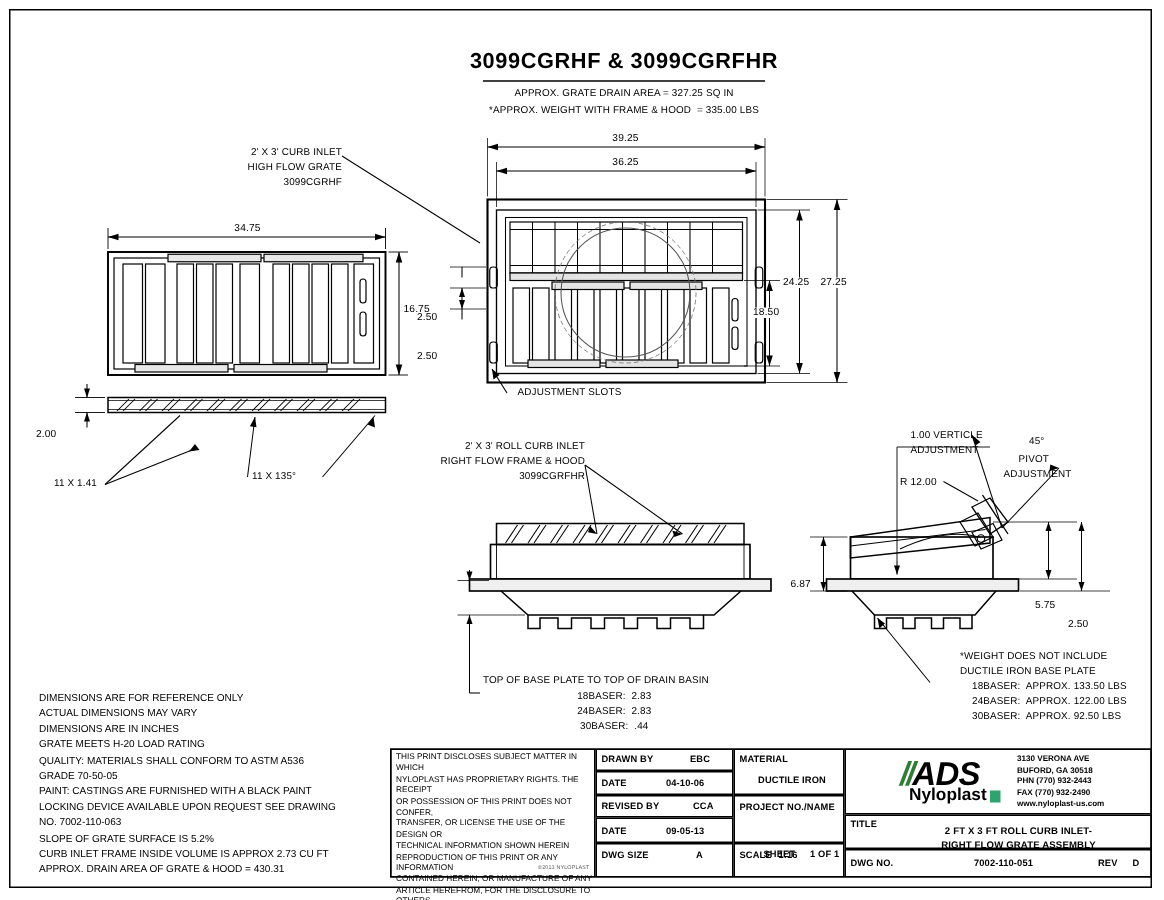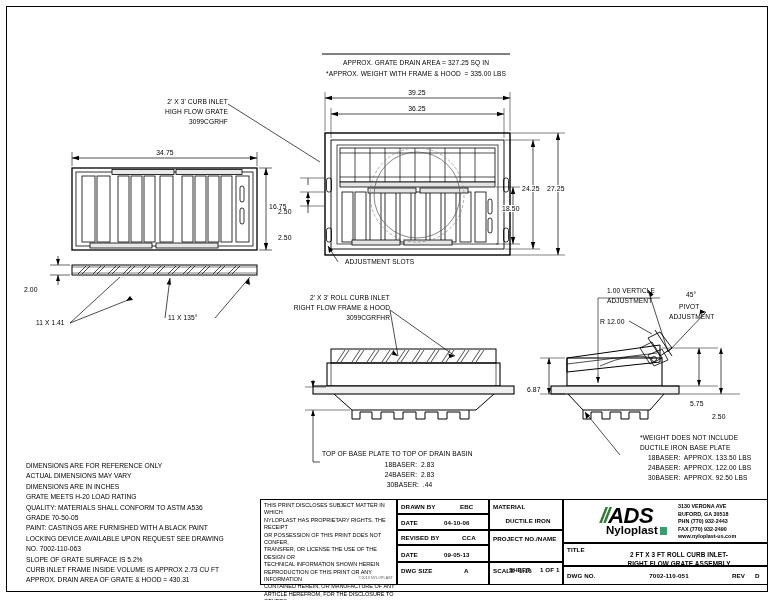--- a/index.html
+++ b/index.html
@@ -303,20 +303,21 @@
       <line x1="721" y1="348" x2="721" y2="394" stroke-width="0.7"></line>
       <path d="M721,348 l-2,6 l4,0 z" fill="#000" stroke="none"></path>
       <path d="M721,394 l-2,-6 l4,0 z" fill="#000" stroke="none"></path>
 
       <line x1="620" y1="455" x2="585" y2="412" stroke-width="0.7"></line>
       <path d="M585,412 l1.2,7 l3.8,-3.4 z" fill="#000" stroke="none"></path>
 
     </g>
   </svg>
 
+  <div class="t c" style="left:276px;top:33px;width:280px;font-size:14.5px;font-weight:bold;letter-spacing:.4px;">3099CGRHF &amp; 3099CGRFHR</div>
   <div class="t c" style="left:276px;top:59px;width:280px;font-size:6.6px;">APPROX. GRATE DRAIN AREA = 327.25 SQ IN</div>
   <div class="t c" style="left:276px;top:70px;width:280px;font-size:6.6px;">*APPROX. WEIGHT WITH FRAME &amp; HOOD  = 335.00 LBS</div>
 
   <div class="t r" style="left:90px;top:98px;width:138px;font-size:6.6px;">2' X 3' CURB INLET</div>
   <div class="t r" style="left:90px;top:108px;width:138px;font-size:6.6px;">HIGH FLOW GRATE</div>
   <div class="t r" style="left:90px;top:118px;width:138px;font-size:6.6px;">3099CGRHF</div>
 
   <div class="t c" style="left:140px;top:149px;width:50px;font-size:6.8px;background:#fff;">34.75</div>
   <div class="t" style="left:269px;top:203px;font-size:6.8px;background:#fff;">16.75</div>
 

